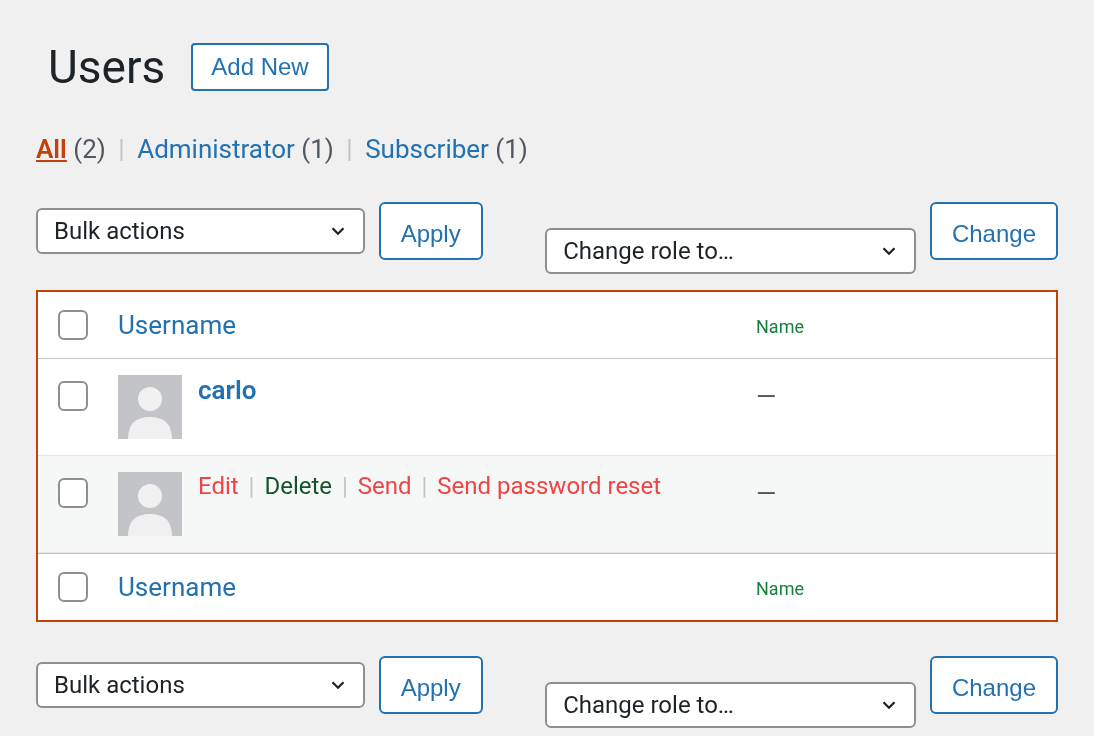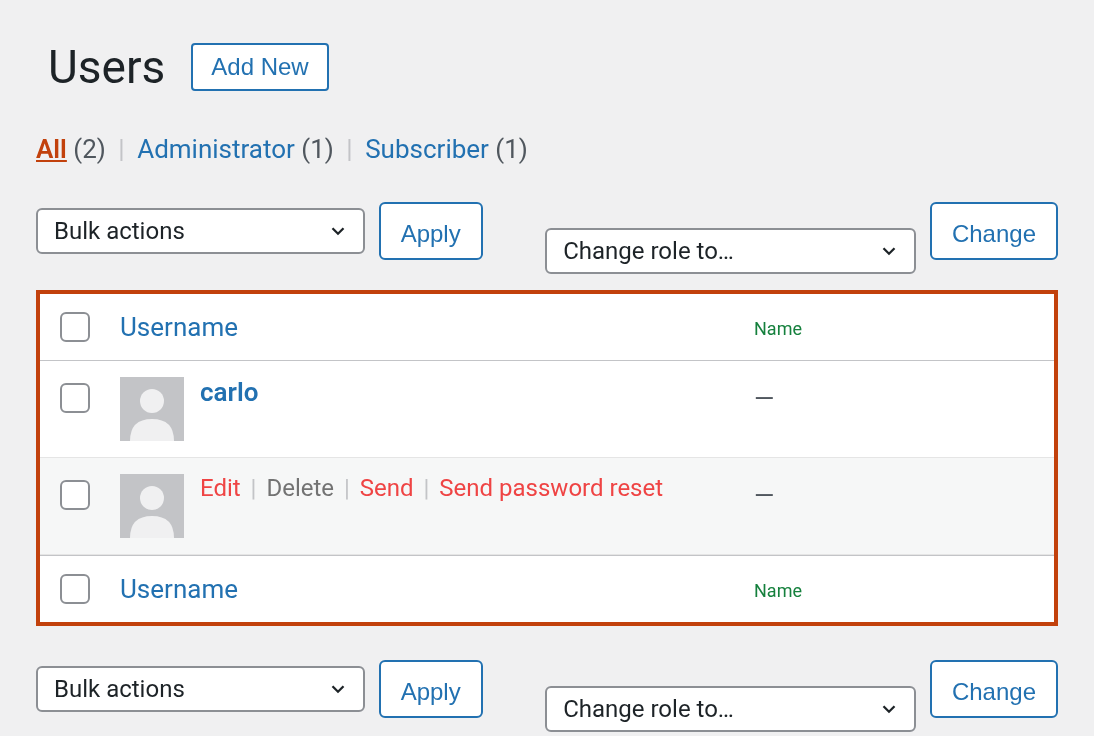--- a/index.html
+++ b/index.html
@@ -60,21 +60,21 @@
     border: 2px solid #2271b1;
     color: #2271b1;
     background: #fff;
     height: 58px;
     padding: 16px 20px;
     font-size: 24px;
     border-radius: 6px;
     cursor: pointer;
   }
   .users-table {
-    border: 4px solid #c2410c;
+    border: 2px solid #c2410c;
     background: #fff;
     width: 100%;
   }
   .thead, .tfoot {
     display: flex;
     align-items: center;
     padding: 18px 20px;
     border-bottom: 1px solid #c3c4c7;
   }
   .tfoot { border-bottom: none; border-top: 1px solid #c3c4c7; }
@@ -104,21 +104,21 @@
     width: 64px; height: 64px;
     background: #c3c4c7;
     position: relative;
     flex-shrink: 0;
   }
   .avatar svg { width: 64px; height: 64px; }
   .user-info { display: flex; flex-direction: column; gap: 8px; text-align: center; }
   .username-link { color: #2271b1; font-weight: 600; font-size: 26px; cursor: pointer; }
   .row-actions { font-size: 24px; }
   .ra-link { color: #ef4444; cursor: pointer; }
-  .ra-delete { color: #737373; cursor: pointer; }
+  .ra-delete { color: #14532d; cursor: pointer; }
   .ra-sep { color: #c3c4c7; margin: 0 4px; }
   .name-cell { width: 280px; color: #50575e; font-size: 26px; padding-top: 6px; }
 </style>
 </head>
 <body>
 
 <div class="page-header">
   <h1 class="page-title">Users</h1>
   <button class="btn-add-new">Add New</button>
 </div>

